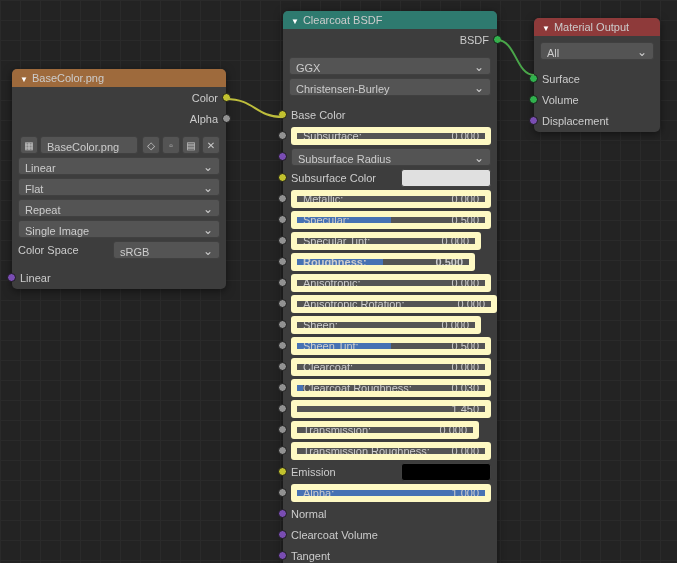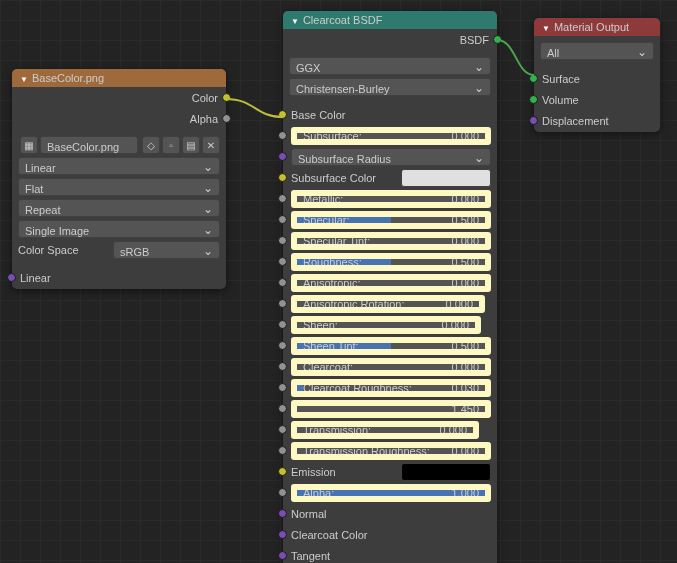--- a/index.html
+++ b/index.html
@@ -141,45 +141,45 @@
       <div class="row in-row">
         <div class="socket in s-grey"></div>
         <div class="slider" style="margin-right: 6px;">
           <div class="fill" style="width: 50%;"></div>
           <span>Specular:</span>
           <span>0.500</span>
         </div>
       </div>
       <div class="row in-row">
         <div class="socket in s-grey"></div>
-        <div class="slider" style="margin-right: 6px;">
+        <div class="slider" style="margin-right: 16px;">
           <div class="fill" style="width: 0%;"></div>
           <span>Specular Tint:</span>
           <span>0.000</span>
         </div>
       </div>
       <div class="row in-row">
         <div class="socket in s-grey"></div>
-        <div class="slider" style="margin-right: 6px;">
+        <div class="slider" style="margin-right: 22px; font-weight: bold;">
           <div class="fill" style="width: 50%;"></div>
           <span>Roughness:</span>
           <span>0.500</span>
         </div>
       </div>
       <div class="row in-row">
         <div class="socket in s-grey"></div>
         <div class="slider" style="margin-right: 6px;">
           <div class="fill" style="width: 0%;"></div>
           <span>Anisotropic:</span>
           <span>0.000</span>
         </div>
       </div>
       <div class="row in-row">
         <div class="socket in s-grey"></div>
-        <div class="slider" style="margin-right: 12px;">
+        <div class="slider" style="margin-right: 0;">
           <div class="fill" style="width: 0%;"></div>
           <span>Anisotropic Rotation:</span>
           <span>0.000</span>
         </div>
       </div>
       <div class="row in-row">
         <div class="socket in s-grey"></div>
         <div class="slider" style="margin-right: 16px;">
           <div class="fill" style="width: 0%;"></div>
           <span>Sheen:</span>
@@ -245,21 +245,21 @@
           <span>Alpha:</span>
           <span>1.000</span>
         </div>
       </div>
       <div class="row in-row">
         <div class="socket in s-purple"></div>
         <span>Normal</span>
       </div>
       <div class="row in-row">
         <div class="socket in s-purple"></div>
-        <span>Clearcoat Color</span>
+        <span>Clearcoat Volume</span>
       </div>
       <div class="row in-row">
         <div class="socket in s-purple"></div>
         <span>Tangent</span>
       </div>
     </div>
 </div>
 
 <div class="node" style="left:534px;top:18px;width:126px">
   <div class="node-header hdr-red"><span>Material Output</span></div>

